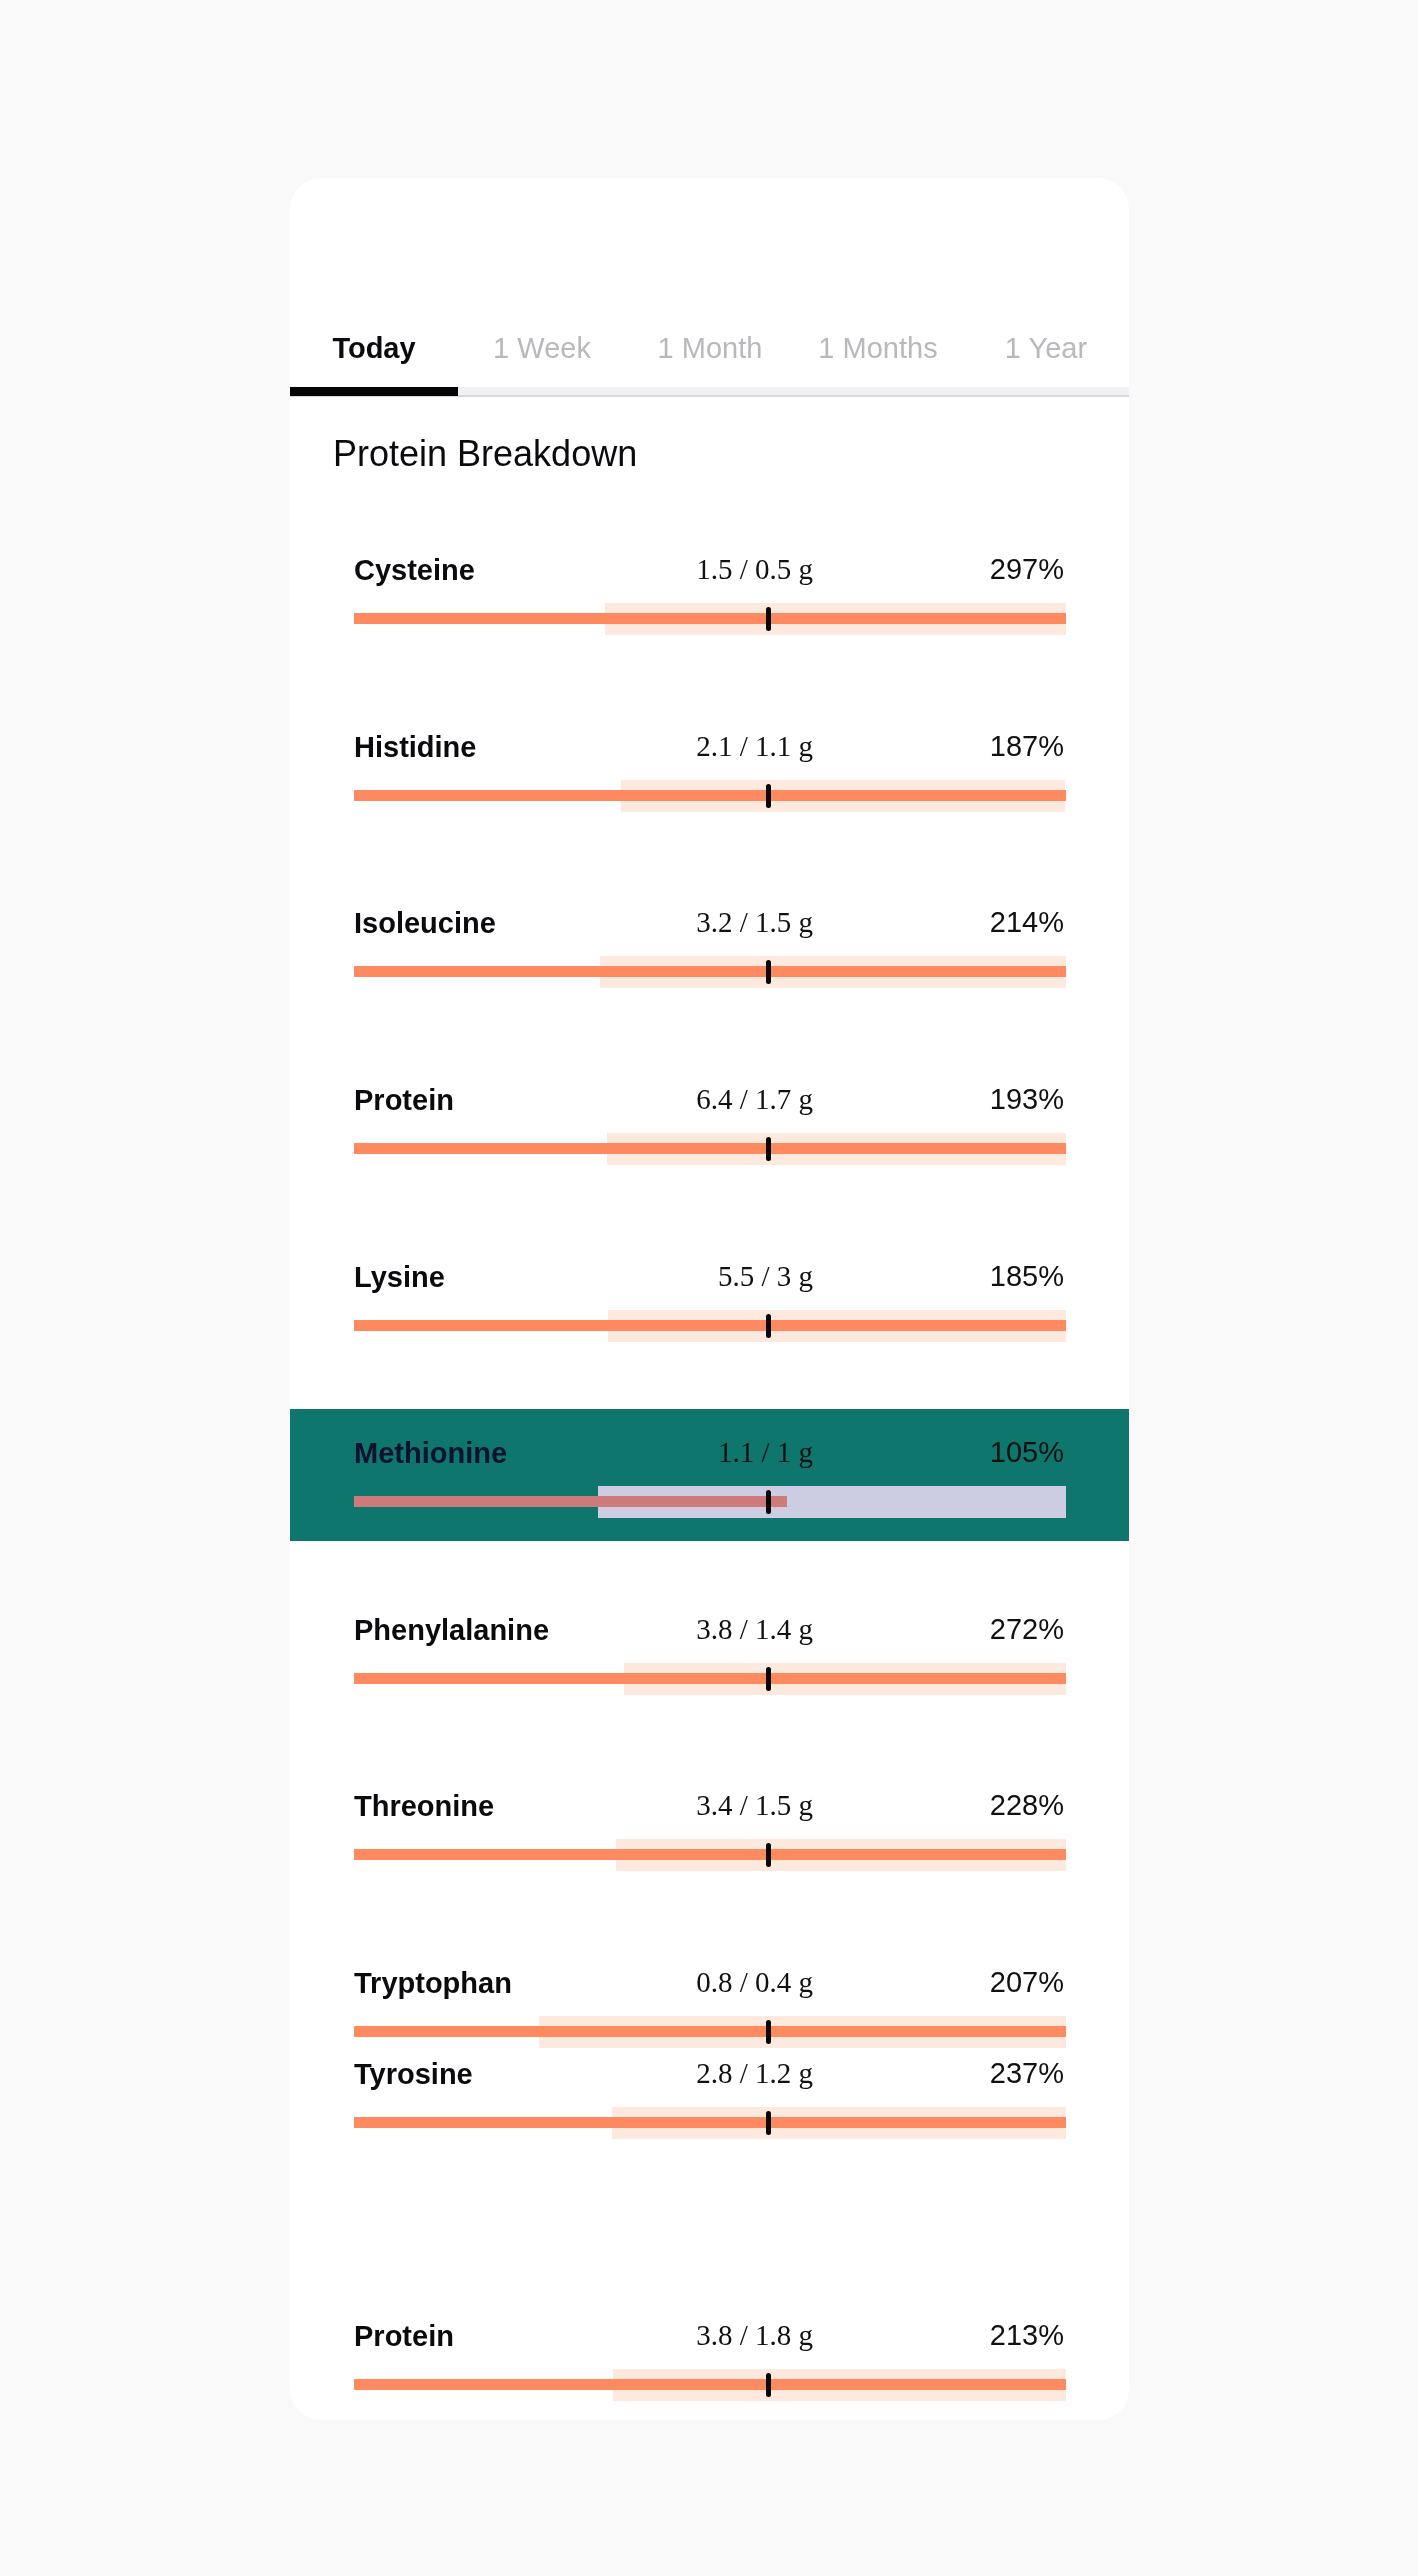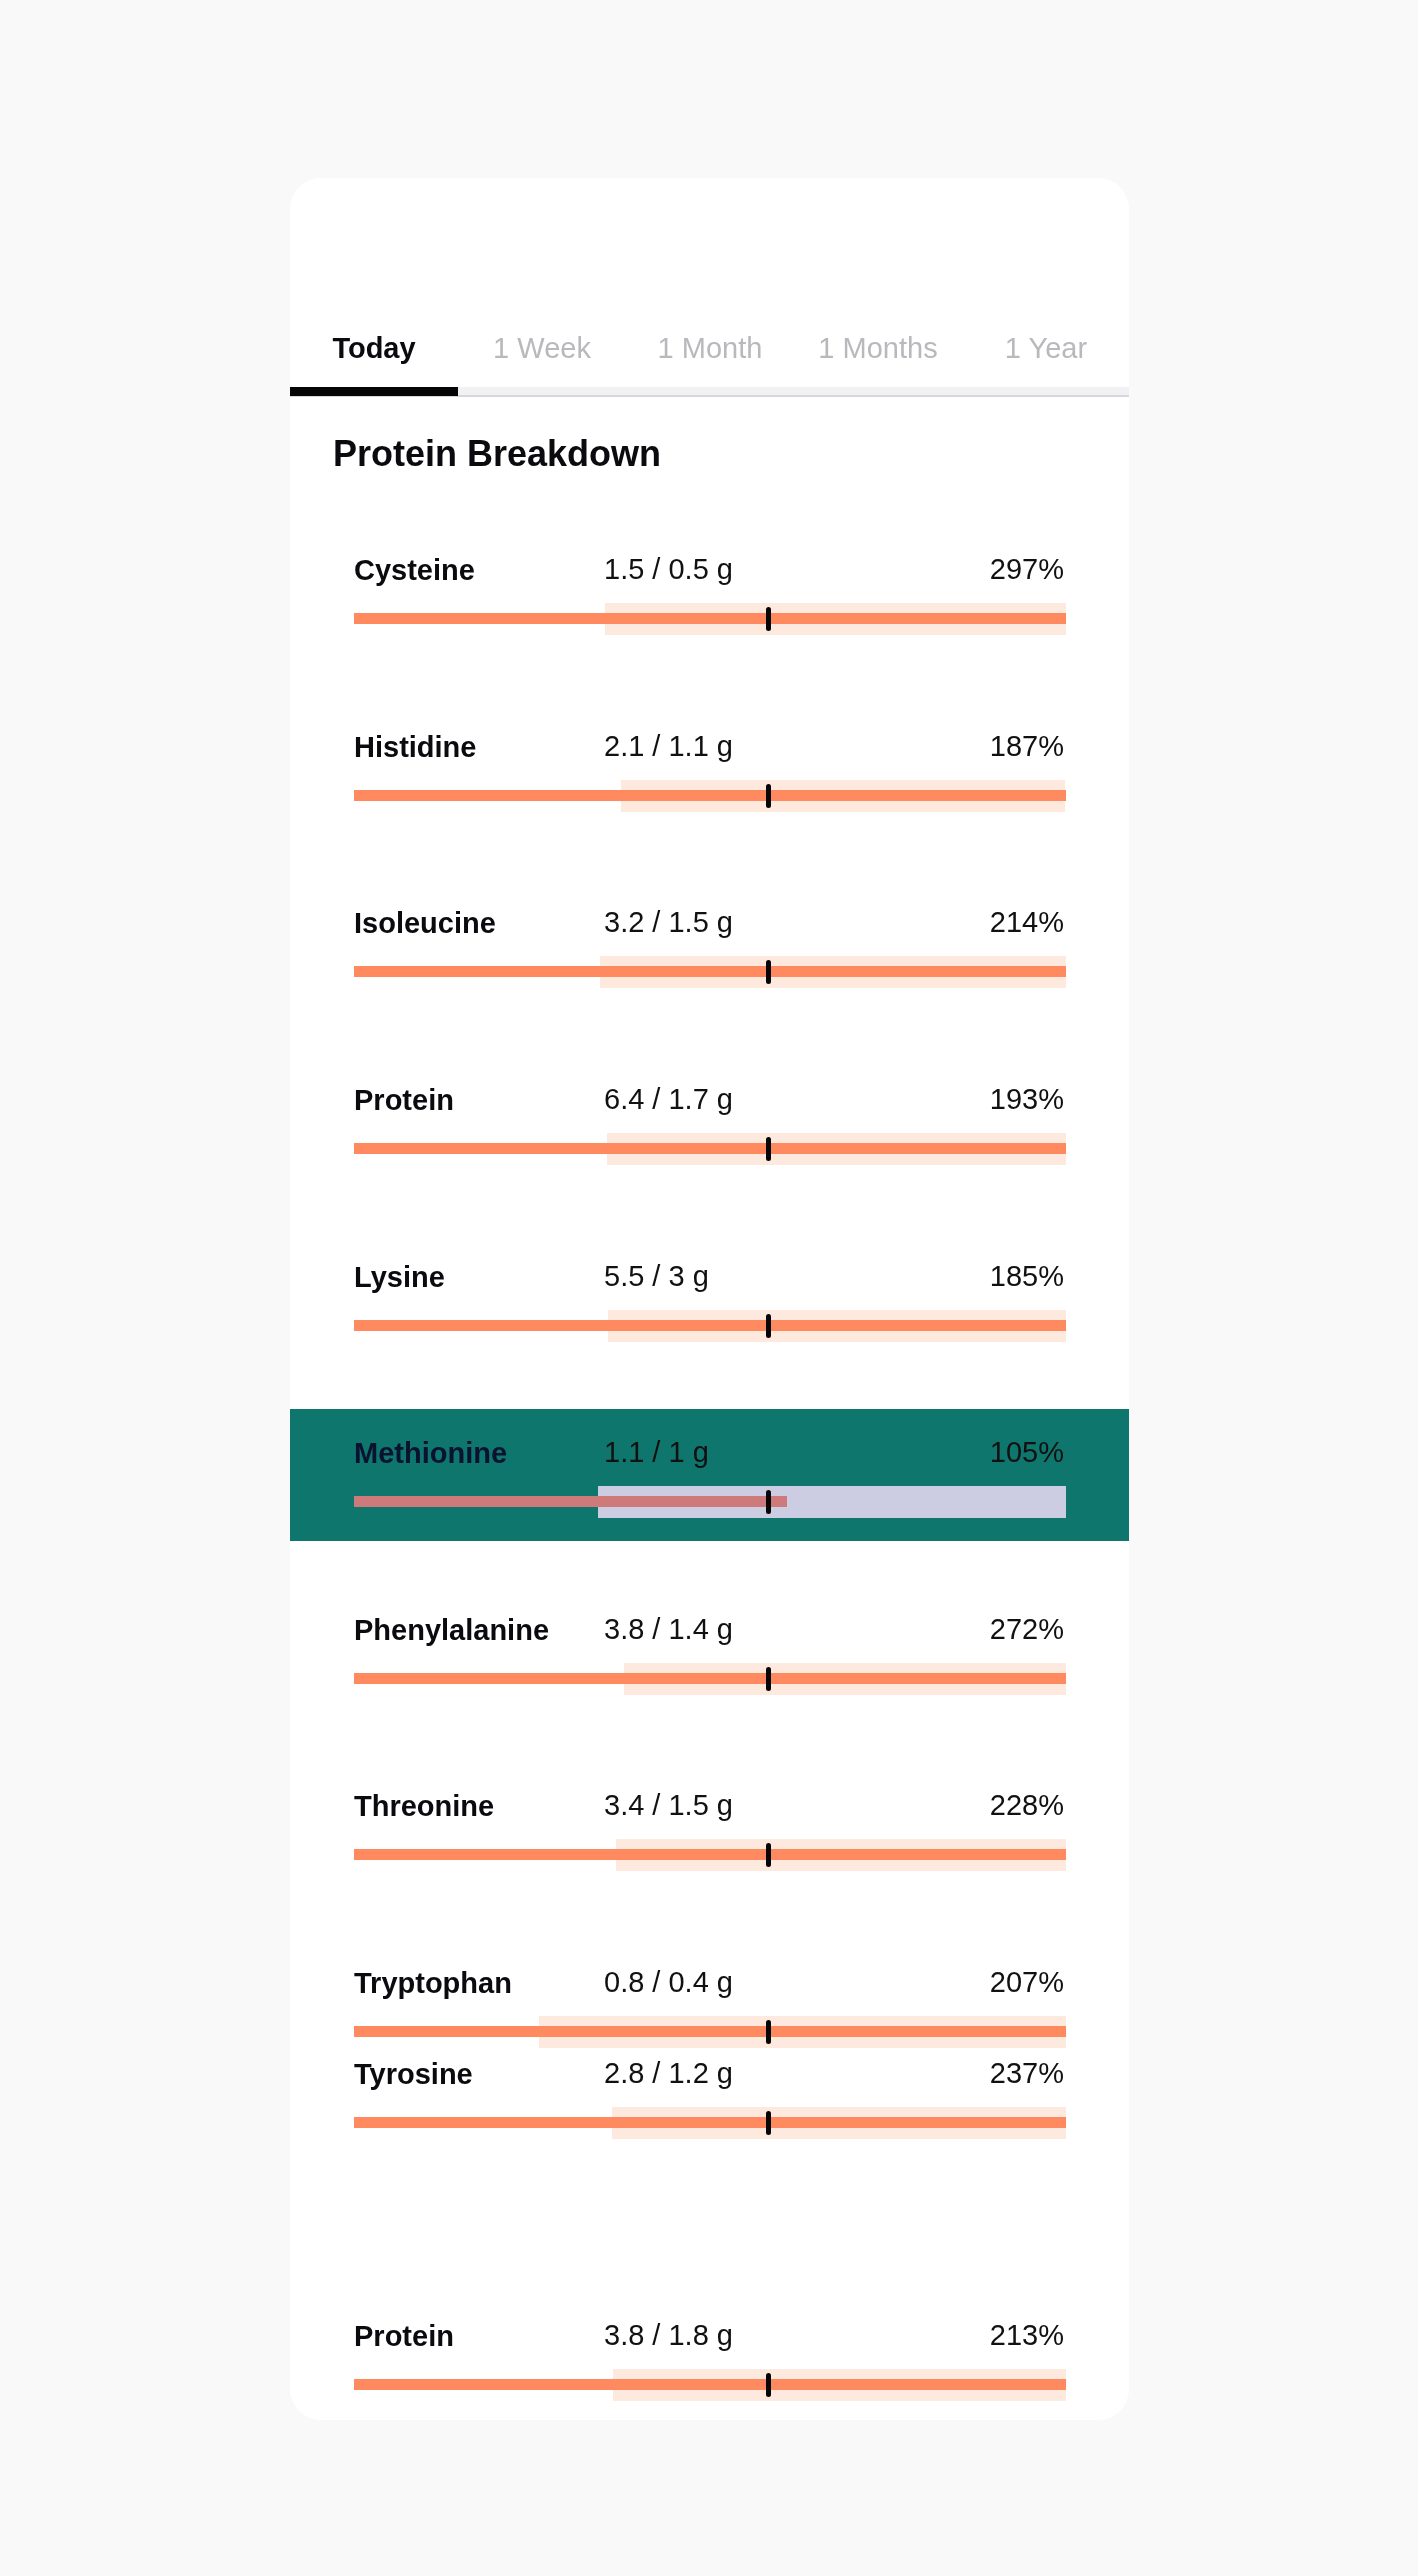--- a/index.html
+++ b/index.html
@@ -26,26 +26,26 @@
   .tabs { position: absolute; left: 0; top: 139px; width: 100%; height: 77px; }
   .tab {
     position: absolute; top: 0; height: 72px; width: 168px;
     text-align: center; font-size: 29px; line-height: 63px; color: #b9b9bd; cursor: pointer;
   }
   .tab.active { color: #0b0b0f; font-weight: bold; }
   .tab-track { position: absolute; left: 0; right: 0; top: 209px; height: 8.4px; background: #f1f1f3; border-bottom: 2.1px solid #d6d6de; }
   .tab-indicator { position: absolute; left: 0; top: 209px; width: 168px; height: 9px; background: #050505; }
   .section-title {
     position: absolute; left: 43px; top: 255px;
-    font-size: 36px; font-weight: bold; color: #0b0b0f;
+    font-size: 36px; font-weight: normal; color: #0b0b0f;
   }
   .row { position: absolute; left: 0; width: 839px; height: 132px; }
   .row.highlight { background: #0f766e; }
   .row .name { position: absolute; left: 64px; top: 28px; font-size: 29px; font-weight: bold; color: #0b0b0f; }
-  .row .amount { position: absolute; left: 418px; width: 209px; margin-left: -104px; top: 26.5px; text-align: left; font-size: 29px; color: #111; }
+  .row .amount { position: absolute; left: 418px; width: 209px; margin-left: -104px; top: 26.5px; text-align: right; font-size: 29px; color: #111; font-family: Liberation Serif, serif; }
   .row .pct { position: absolute; right: 65px; top: 26.5px; font-size: 29px; color: #111; }
   .track { position: absolute; left: 64px; top: 77px; width: 712px; height: 32px; }
   .band { position: absolute; top: 0; height: 32px; background: #fde9dd; }
   .fill { position: absolute; left: 0; top: 9.8px; height: 11px; background: #ff8a5f; }
   .marker { position: absolute; top: 4.2px; width: 4.9px; height: 24px; background: #050505; border-radius: 2.8px; }
   .row.highlight .band { background: #cccce2; }
   .row.highlight .fill { background: #cf7a7a; }
   .row.highlight .name { color: #0a1230; }
 </style>
 </head>

